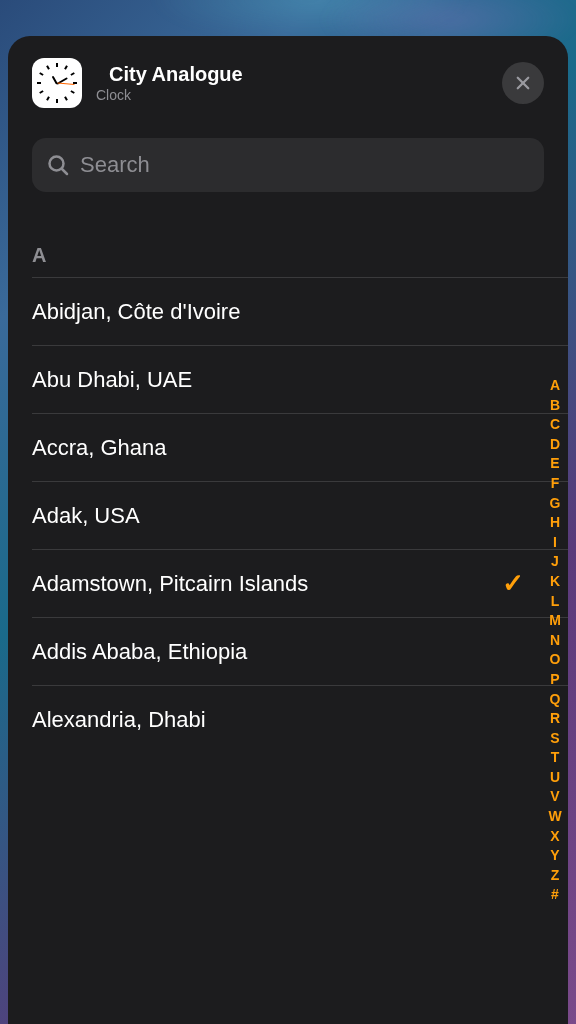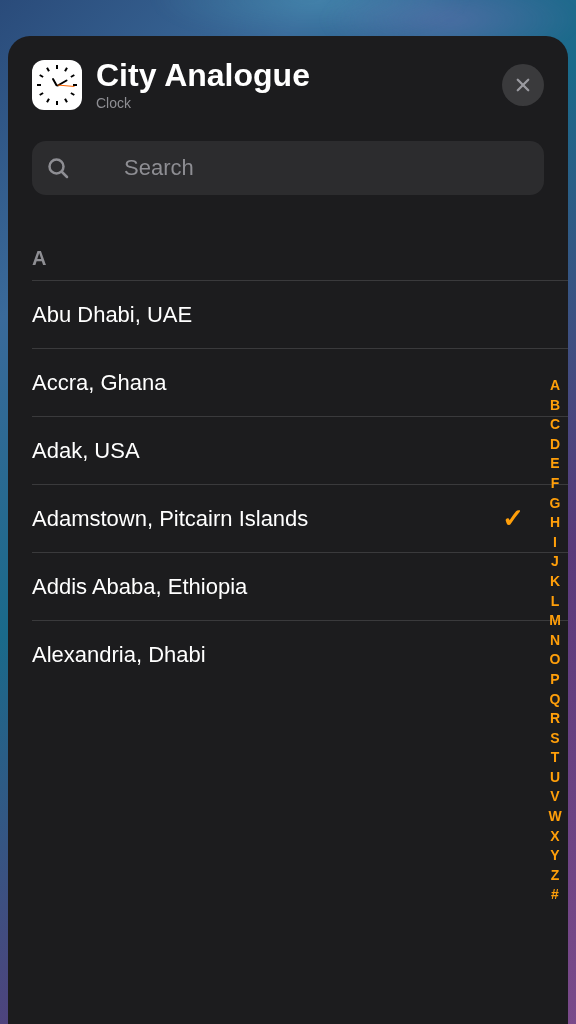--- a/index.html
+++ b/index.html
@@ -62,37 +62,36 @@
     .clock-tick.t5  { transform: rotate(120deg); }
     .clock-tick.t6  { transform: rotate(150deg); }
     .clock-tick.t7  { transform: rotate(180deg); }
     .clock-tick.t8  { transform: rotate(210deg); }
     .clock-tick.t9  { transform: rotate(240deg); }
     .clock-tick.t10 { transform: rotate(270deg); }
     .clock-tick.t11 { transform: rotate(300deg); }
     .clock-tick.t12 { transform: rotate(330deg); }
     .clock-second { position: absolute; width: 1px; height: 17px; background: #f60; left: 50%; top: 3px; transform-origin: 50% 17px; transform: rotate(95deg); }
     .titles { margin-left: 14px; flex: 1; }
-    .title { font-size: 32px; font-weight: 700; line-height: 1.1; }
+    .title { font-size: 20px; font-weight: 700; line-height: 1.1; margin-left: 13px; }
     .subtitle { font-size: 14px; color: #8e8e93; margin-top: 2px; }
     .close-btn {
       width: 42px; height: 42px; border-radius: 50%;
       background: #3a3a3c;
       display: flex; align-items: center; justify-content: center;
       cursor: pointer;
     }
     .close-btn svg { width: 18px; height: 18px; }
     .search-wrap { padding: 18px 24px 10px 24px; }
     .search {
       display: flex; align-items: center;
       background: #2c2c2e;
       border-radius: 14px;
       height: 54px;
       padding: 0 14px;
-      gap: 44px;
     }
     .search svg { width: 24px; height: 24px; flex-shrink: 0; }
     .search input {
       flex: 1; background: transparent; border: none; outline: none;
       color: #fff; font-size: 22px; margin-left: 10px;
     }
     .search input::placeholder { color: #8e8e93; }
     .list-area {
       flex: 1; overflow: hidden; position: relative;
       padding-left: 24px;
@@ -168,20 +167,23 @@
         <circle cx="10.5" cy="10.5" r="7"></circle>
           <line x1="21" y1="21" x2="16" y2="16"></line>
       </svg>
       <input type="text" placeholder="Search" style="">
     </div>
   </div>
 
   <div class="list-area">
     <div class="section-header">A</div>
     <div id="city-rows">
+        <div class="row">
+          <span class="label">Abidjan, Côte d'Ivoire</span>
+        </div>
         <div class="row">
           <span class="label">Abu Dhabi, UAE</span>
         </div>
         <div class="row">
           <span class="label">Accra, Ghana</span>
         </div>
         <div class="row">
           <span class="label">Adak, USA</span>
         </div>
         <div class="row">

